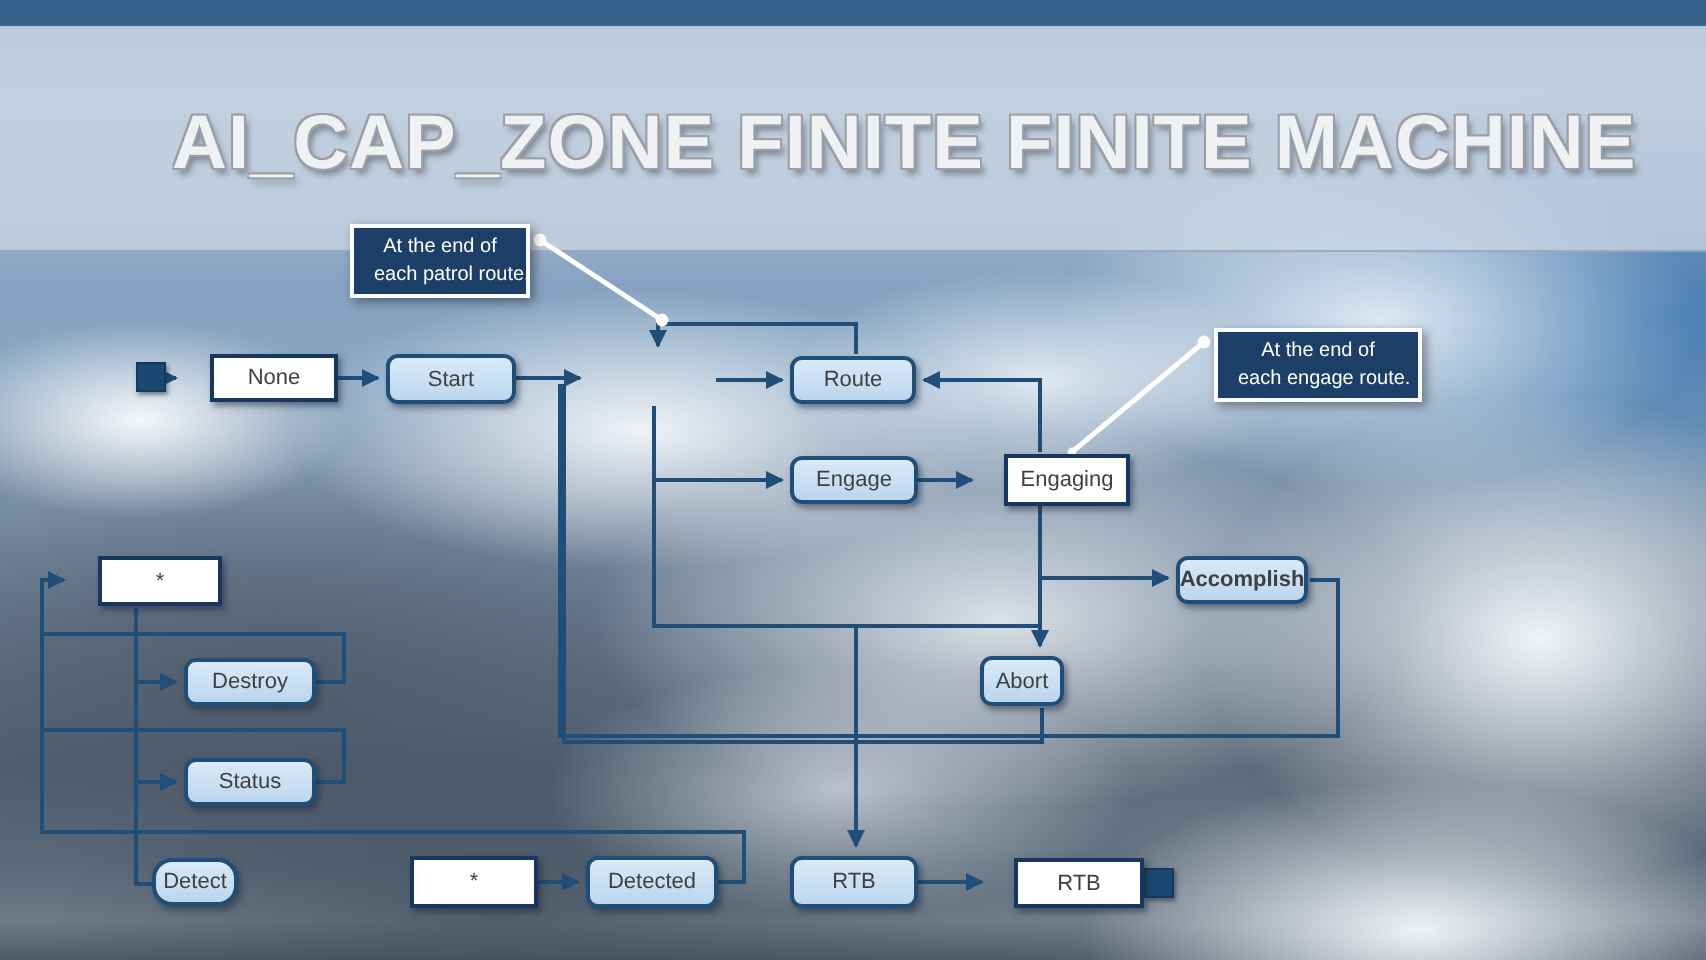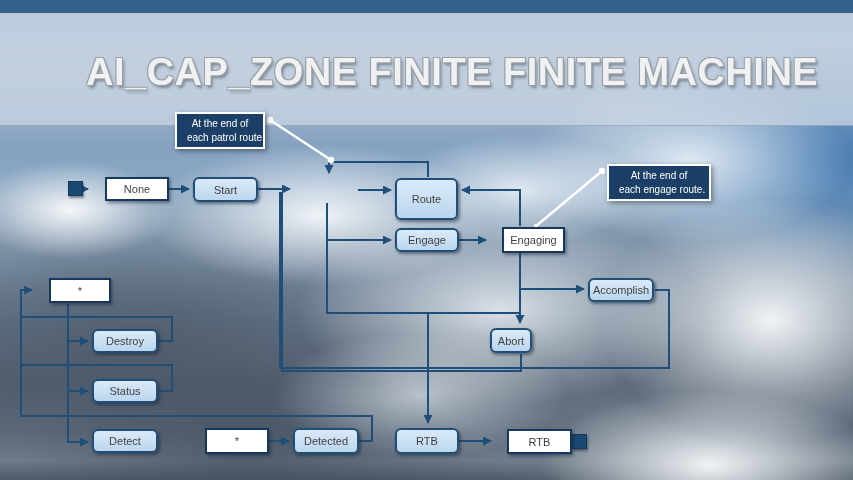--- a/index.html
+++ b/index.html
@@ -134,29 +134,29 @@
       <circle cx="602" cy="171" r="3.2"></circle>
       <circle cx="536" cy="226" r="2.2"></circle>
     </g>
   </svg>
 
   <div class="marker" style="left:68px;top:181px;"></div>
   <div class="marker" style="left:572px;top:434px;"></div>
 
   <div class="node plain" style="left:93px;top:177px;width:64px;height:24px;">None</div>
   <div class="node rounded" style="left:193px;top:177px;width:65px;height:25px;">Start</div>
-  <div class="node rounded" style="left:395px;top:178px;width:63px;height:42px;">Route</div>
+  <div class="node rounded" style="left:395px;top:178px;width:63px;height:24px;">Route</div>
   <div class="node rounded" style="left:395px;top:228px;width:64px;height:24px;">Engage</div>
   <div class="node plain" style="left:490px;top:227px;width:63px;height:26px;">Engaging</div>
-  <div class="node rounded" style="left:588px;top:278px;width:66px;height:24px;">Accomplish</div>
+  <div class="node rounded" style="left:588px;top:278px;width:66px;height:24px;font-weight:bold;">Accomplish</div>
   <div class="node rounded" style="left:490px;top:328px;width:42px;height:25px;">Abort</div>
   <div class="node plain" style="left:37px;top:278px;width:62px;height:25px;">*</div>
   <div class="node rounded" style="left:92px;top:329px;width:66px;height:24px;">Destroy</div>
   <div class="node rounded" style="left:92px;top:379px;width:66px;height:24px;">Status</div>
-  <div class="node rounded" style="left:92px;top:429px;width:66px;height:24px;">Detect</div>
+  <div class="node rounded" style="left:76px;top:429px;width:43px;height:24px;border-radius:10px;">Detect</div>
   <div class="node plain" style="left:193px;top:428px;width:64px;height:26px;">*</div>
   <div class="node rounded" style="left:293px;top:428px;width:66px;height:26px;">Detected</div>
   <div class="node rounded" style="left:395px;top:428px;width:64px;height:26px;">RTB</div>
   <div class="node plain" style="left:495px;top:429px;width:65px;height:25px;">RTB</div>
 
   <div class="callout" style="left:175px;top:112px;width:90px;">
     <div>At the end of</div>
     <div>each patrol route.</div>
   </div>
   <div class="callout" style="left:607px;top:164px;width:104px;">

